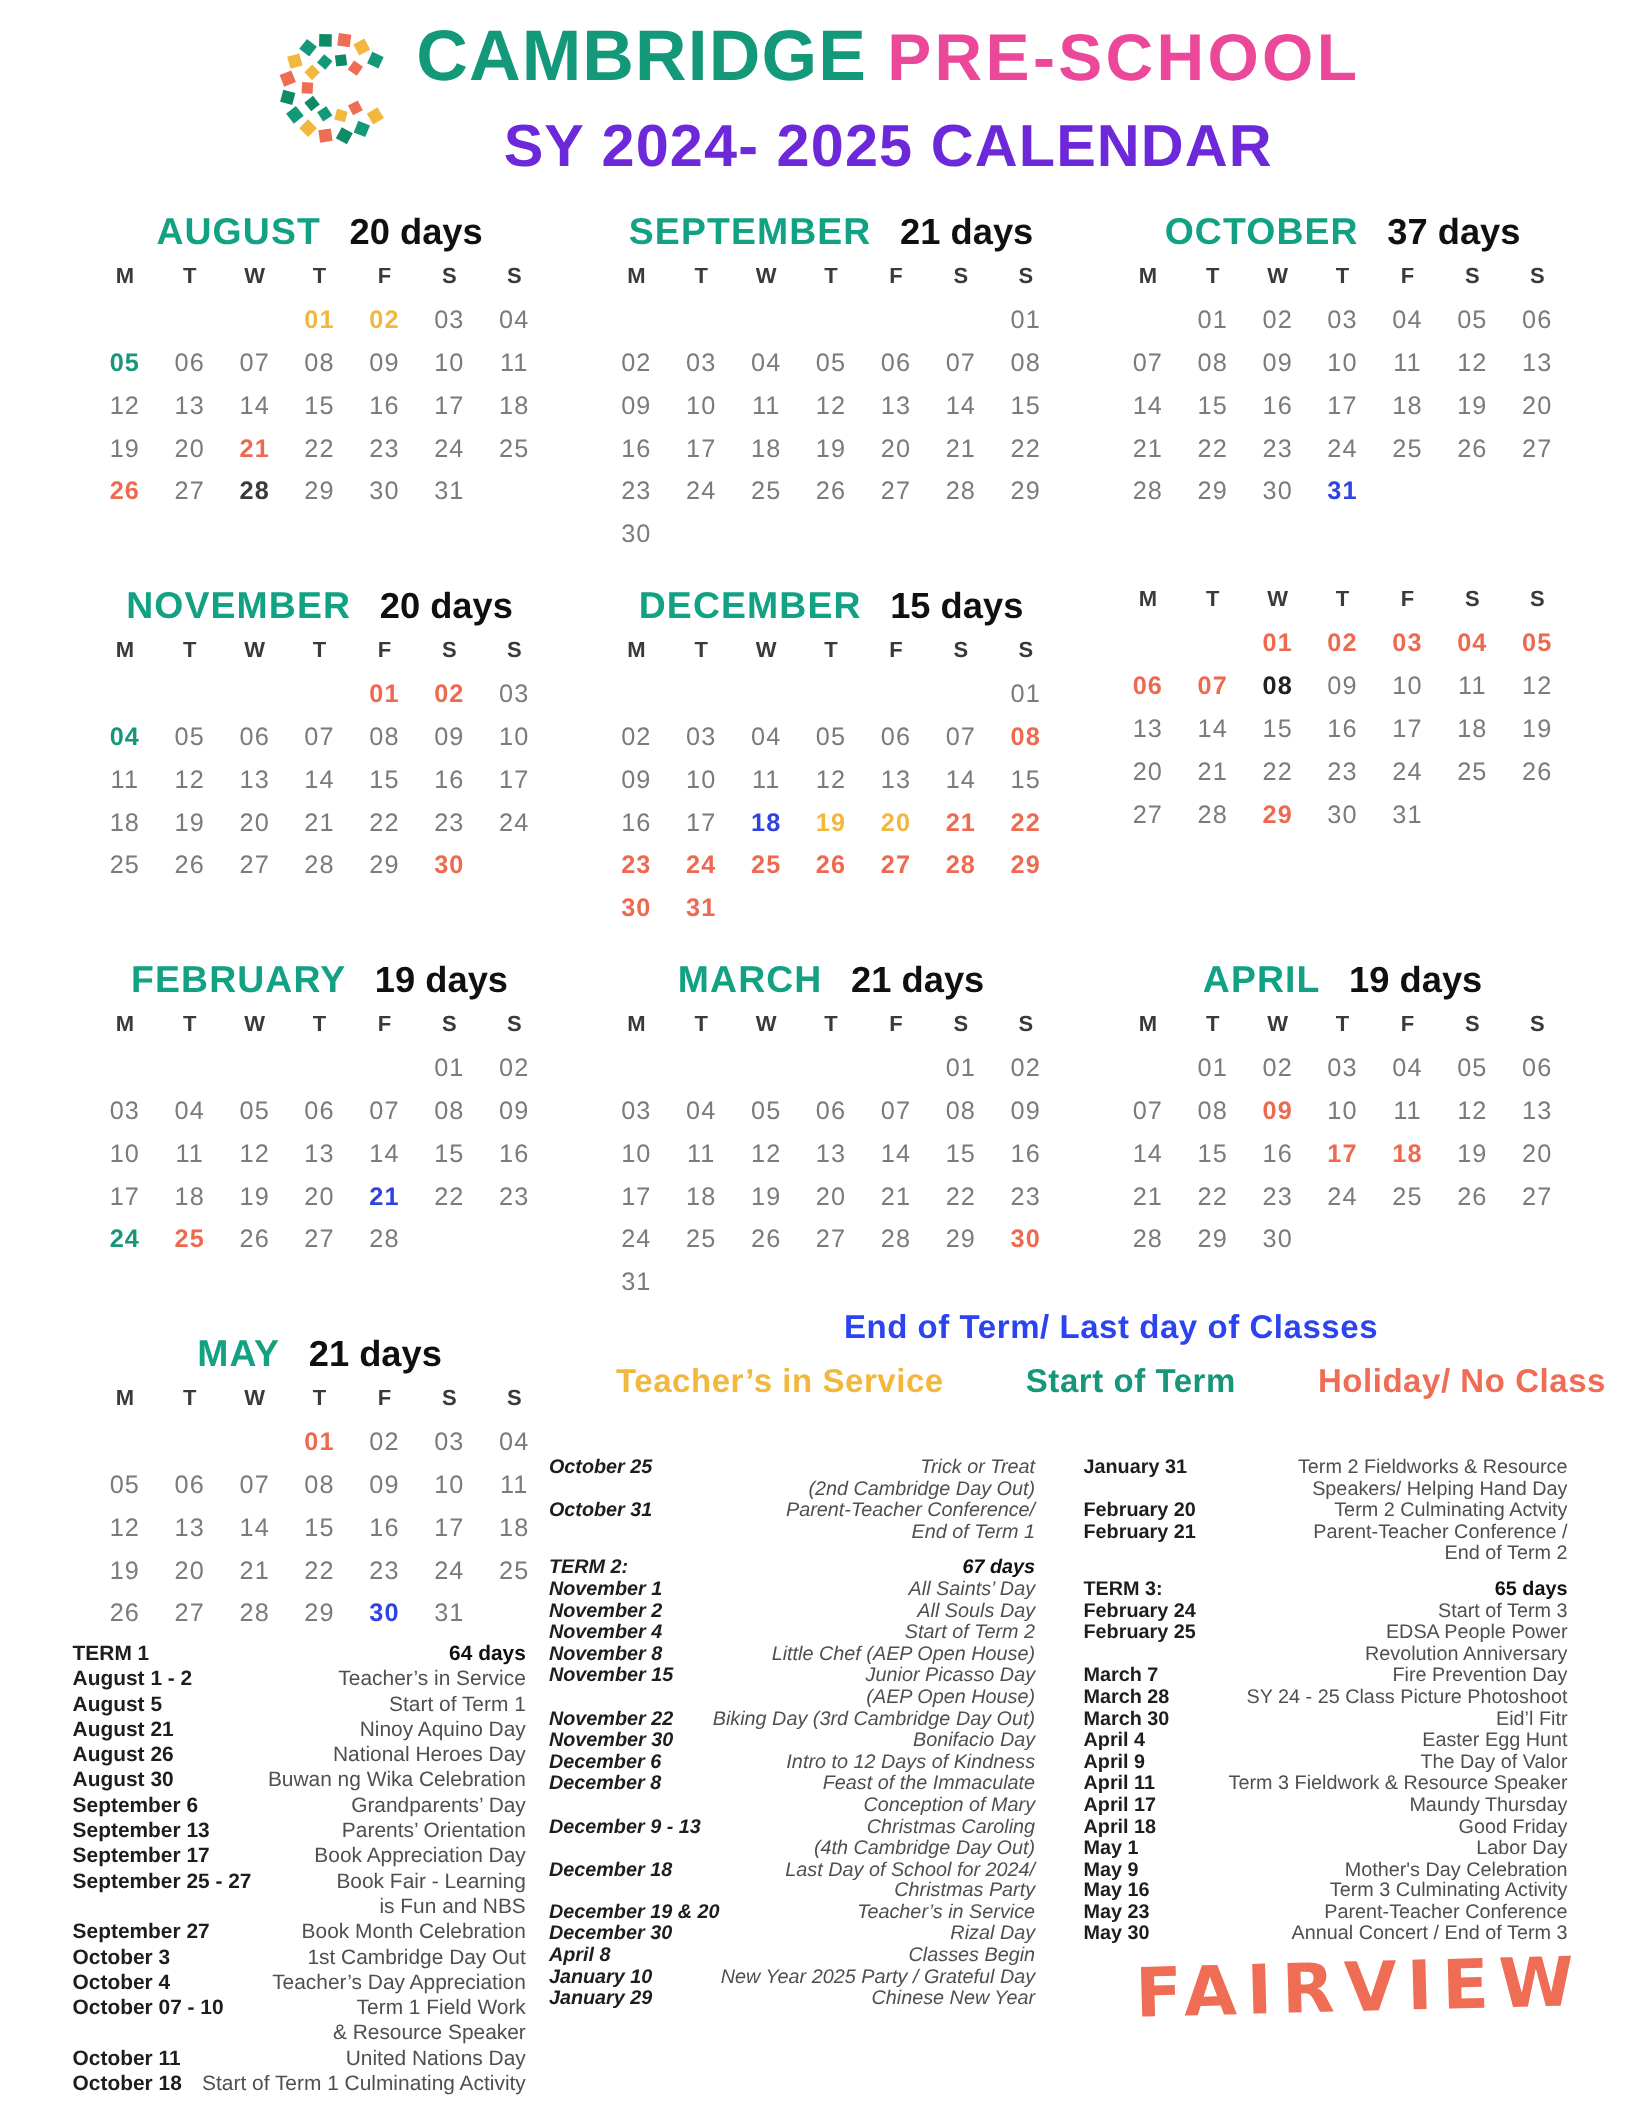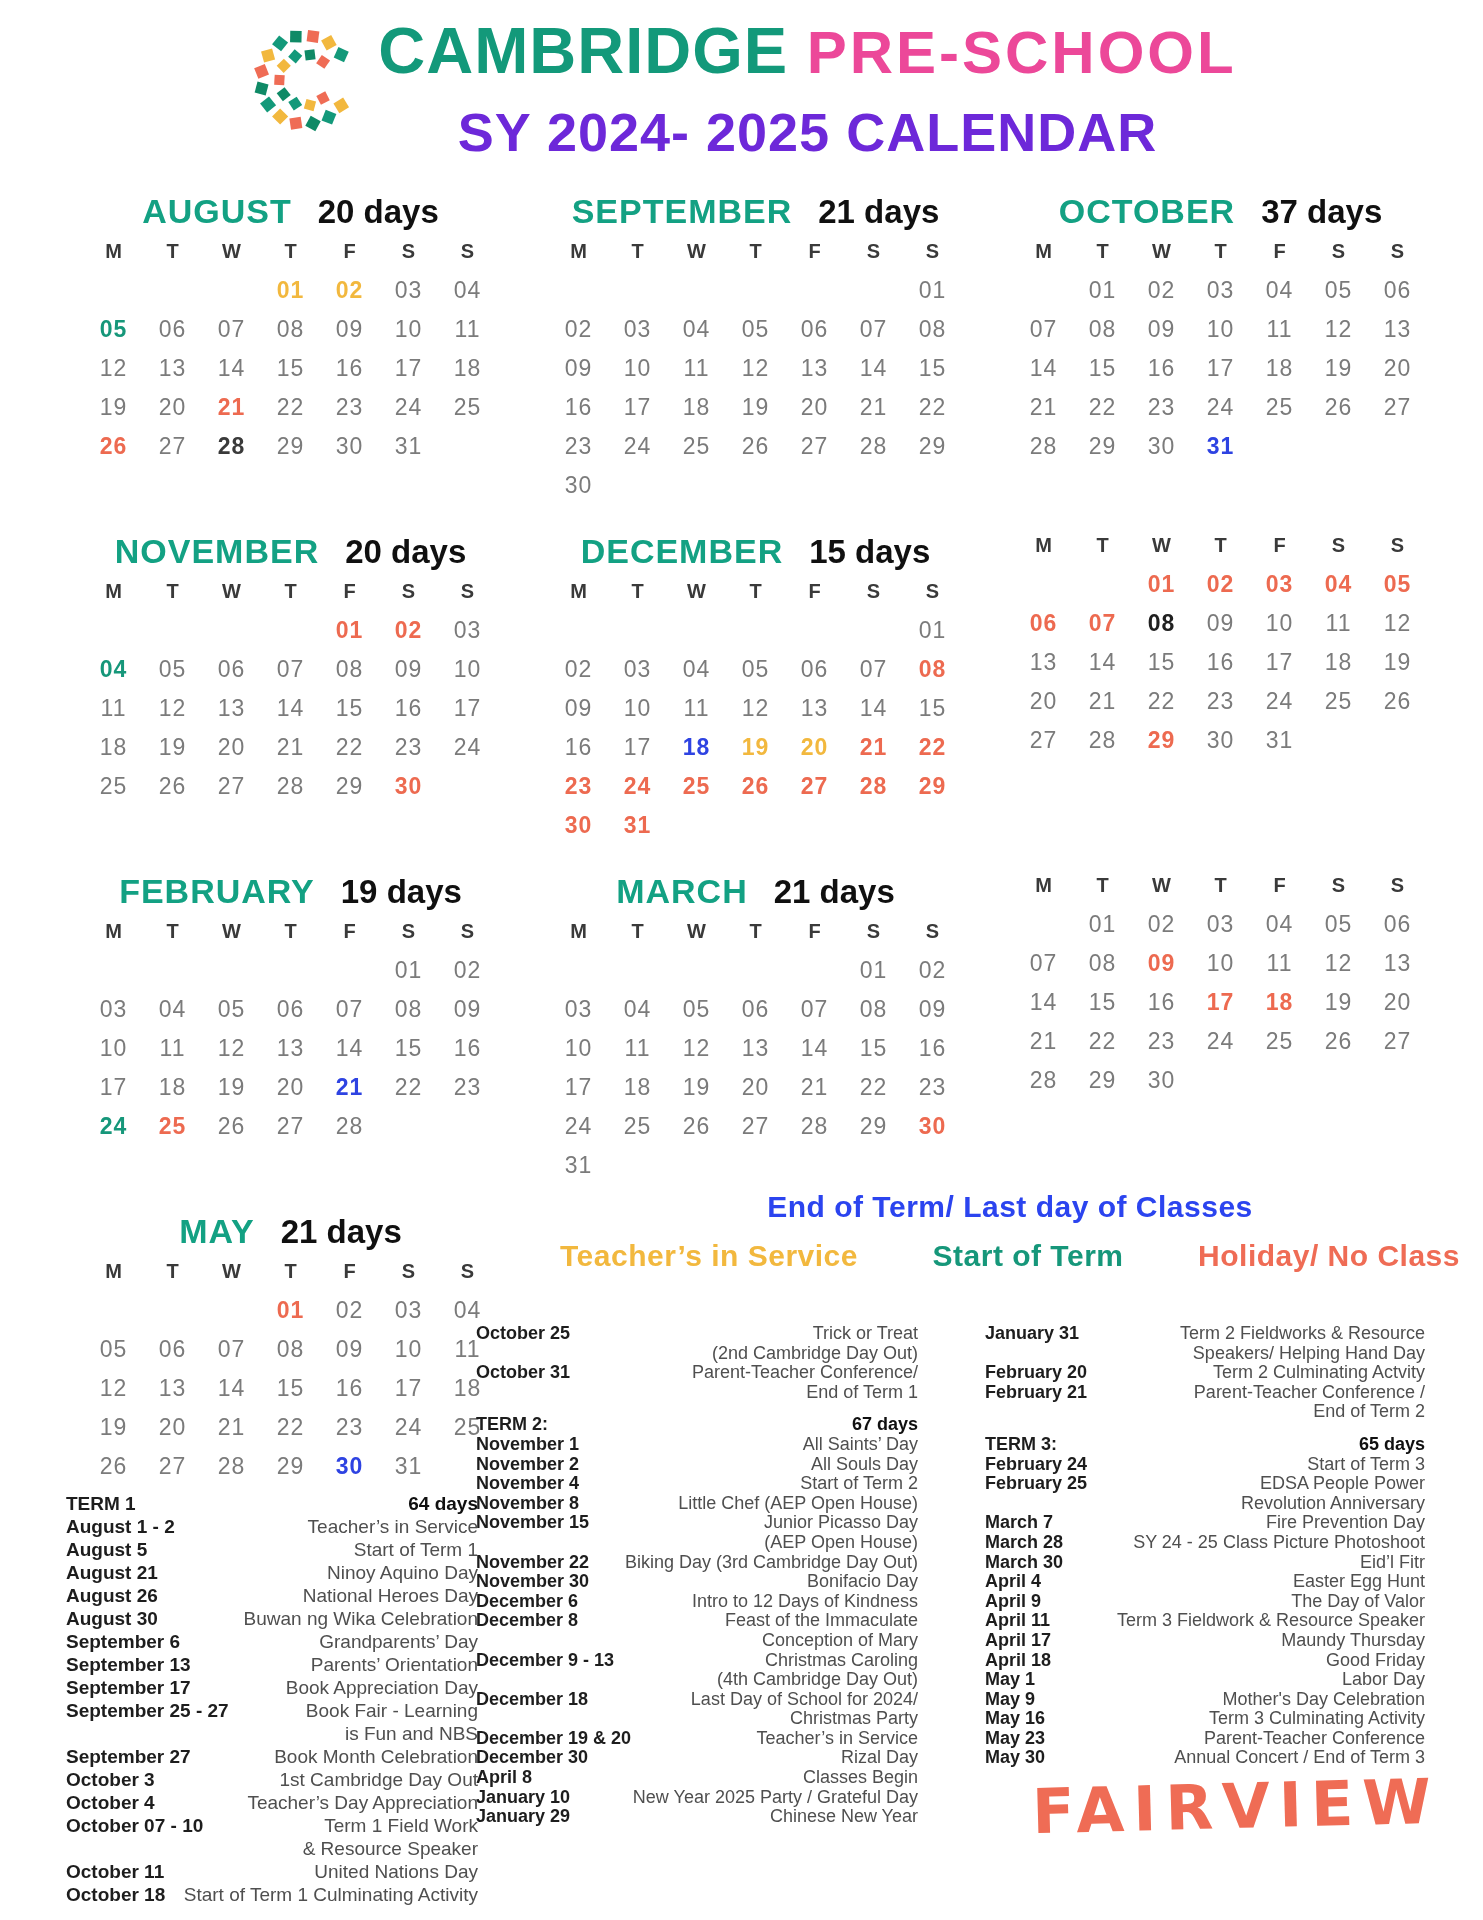--- a/index.html
+++ b/index.html
@@ -39,21 +39,21 @@
   #legend-line1{text-align:center;font-size:30px;font-weight:800;color:#2b44ef;letter-spacing:.5px;}
   #legend-line2{display:flex;justify-content:space-between;margin-top:15px;
                 font-size:30px;font-weight:800;letter-spacing:.5px;}
   .lg-inservice{color:#f2b83e;}
   .lg-start{color:#16977a;}
   .lg-holiday{color:#ef6c55;}
 
   
   .sched-col{position:absolute;color:#4f4f4f;}
   #sched-col-1{left:66px;top:1492px;width:412px;font-size:19px;line-height:23px;}
-  #sched-col-2{left:476px;top:1324px;width:442px;font-size:18px;line-height:19.6px;}
+  #sched-col-2{left:499px;top:1324px;width:442px;font-size:18px;line-height:19.6px;font-style:italic;}
   #sched-col-3{left:985px;top:1324px;width:440px;font-size:18px;line-height:19.6px;}
   .sched-row{display:flex;align-items:flex-start;}
   .sched-row.gap{margin-top:13px;}
   .sched-date{font-weight:700;color:#1d1d1d;white-space:nowrap;padding-right:10px;}
   .sched-desc{flex:1;text-align:right;white-space:pre-line;}
   .sched-row.hdr .sched-desc{color:#101010;font-weight:700;}
 
   
   #campus{position:absolute;left:1032px;top:1770px;font-size:62px;font-weight:700;color:#ef6c55;
           letter-spacing:9px;transform:rotate(-1.5deg);font-family:"DejaVu Sans",sans-serif;}
@@ -591,20 +591,21 @@
             <div class="dcell"></div>
             <div class="dcell"></div>
             <div class="dcell"></div>
             <div class="dcell"></div>
             <div class="dcell"></div>
             <div class="dcell"></div>
           </div>
         </div>
       </div>
       <div class="month">
+        <div class="month-title"><span class="m-name">APRIL</span><span class="m-days">19 days</span></div>
         <div class="m-table">
           <div class="m-row">
             <div class="dow">M</div>
             <div class="dow">T</div>
             <div class="dow">W</div>
             <div class="dow">T</div>
             <div class="dow">F</div>
             <div class="dow">S</div>
             <div class="dow">S</div>
           </div>

